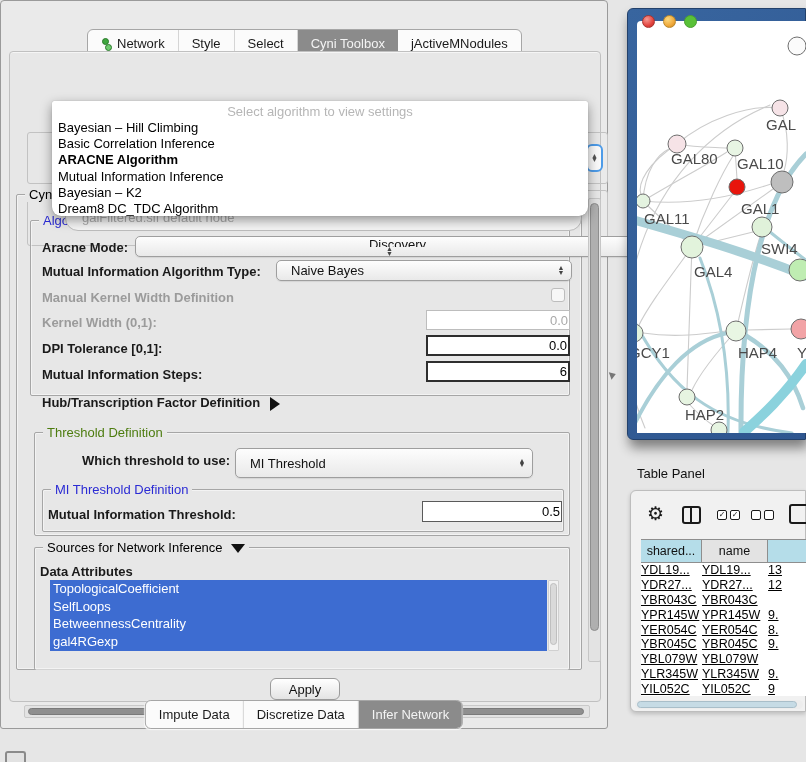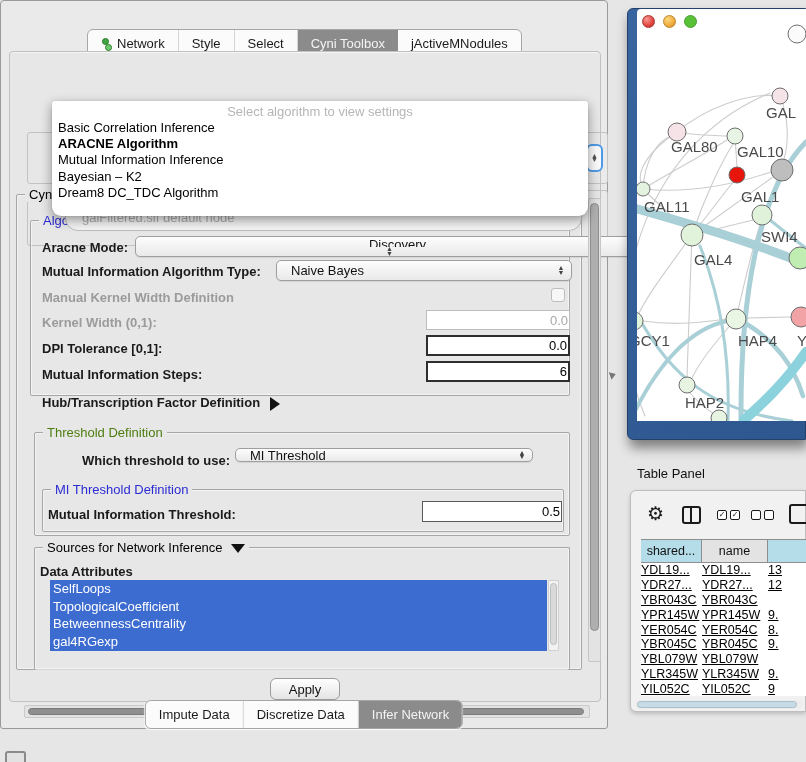--- a/index.html
+++ b/index.html
@@ -73,21 +73,21 @@
   .dd-item { font-size:13px; color:#000; line-height:16.2px; white-space:nowrap; }
   .dd-item.bold { font-weight:bold; }
 
   
   .bg-frag { position:absolute; border:1px solid #C2C2C2; border-radius:3px; }
   #focus-combo { left:576px; top:92px; width:17px; height:28px; background:#FAFAFA; border:2.5px solid #4D9BE8; border-radius:6px; z-index:5; display:flex; align-items:center; justify-content:center; font-size:7px; line-height:4.5px; color:#555; text-align:center; }
   #bg-combo { left:55px; top:152px; width:517px; height:27px; background:#F4F4F4; border:1px solid #BDBDBD; border-radius:13px; z-index:5; font-size:13px; color:#ABABAB; display:flex; align-items:center; padding-left:16px; }
 
   
   #net-frame { left:627px; top:8px; width:179px; height:432px; background:linear-gradient(135deg,#38659F,#2E568F); border:1px solid #23416B; border-radius:6px 0 0 6px; box-shadow:2px 8px 12px rgba(0,0,0,.45); }
-  #net-inner { left:637px; top:9px; width:169px; height:412px; background:#FFFFFF; border-radius:4px 0 0 0; overflow:hidden; }
+  #net-inner { left:637px; top:21px; width:169px; height:412px; background:#FFFFFF; border-radius:4px 0 0 0; overflow:hidden; }
   .mac-btn { position:absolute; width:13px; height:13px; border-radius:50%; z-index:10; }
 
   
   #tp-title { left:637px; top:466px; font-size:13px; color:#111; }
   #tp-window { left:630px; top:490px; width:176px; height:222px; background:#F1F1F1; border:1px solid #BDBDBD; border-radius:6px 0 0 6px; box-shadow:0 2px 4px rgba(0,0,0,.18); }
   .tp-icon { position:absolute; color:#1A1A1A; }
   #gear-icon { left:16px; top:11px; font-size:19px; }
   #col-icon { left:51px; top:15px; width:19px; height:18px; border:2px solid #1A1A1A; border-radius:3px; }
   #col-icon::after { content:""; position:absolute; left:6px; top:0; width:2px; height:14px; background:#1A1A1A; }
   .cb-pair { display:flex; gap:3px; }
@@ -138,20 +138,21 @@
     <div class="bg-frag" style="left:17px; top:80px; width:581px; height:52px;"></div>
     <div class="bg-frag" style="left:17px; top:138px; width:581px; height:56px;"></div>
     <div class="abs" id="focus-combo">▲<br>▼</div>
     <div class="abs" id="bg-combo">
         <span>galFiltered.sif default node</span>
       </div>
 
     <div class="abs" id="algo-overlay">
       <div class="abs" id="algo-placeholder">Select algorithm to view settings</div>
       <div class="abs" id="algo-items">
+          <div class="dd-item">Bayesian – Hill Climbing</div>
           <div class="dd-item">Basic Correlation Inference</div>
           <div class="dd-item bold">ARACNE Algorithm</div>
           <div class="dd-item">Mutual Information Inference</div>
           <div class="dd-item">Bayesian – K2</div>
           <div class="dd-item">Dream8 DC_TDC Algorithm</div>
         </div>
     </div>
 
     <div class="groupbox" style="left:6px; top:142px; width:566px; height:476px;">
       <div class="gb-title">Cyni Algorithm Settings</div>
@@ -178,37 +179,37 @@
     <div class="tfield strong" style="left:416px; top:283px; width:144px; height:21px;">0.0</div>
     <div class="flabel" style="left:32px; top:315px;">Mutual Information Steps:</div>
     <div class="tfield strong" style="left:416px; top:309px; width:144px; height:21px;">6</div>
 
     <div class="flabel" style="left:32px; top:343px;"><span>Hub/Transcription Factor Definition</span><span class="tri-right"></span></div>
 
     <div class="groupbox" style="left:24px; top:380px; width:536px; height:104px;">
       <div class="gb-title gb-green">Threshold Definition</div>
     </div>
     <div class="flabel" style="left:72px; top:401px;">Which threshold to use:</div>
-    <div class="combo" style="left:225px; top:396px; width:298px; height:14px;">
+    <div class="combo" style="left:225px; top:396px; width:298px; height:30px;">
       <span class="combo-text">MI Threshold</span>
       <span class="combo-arrows">▲<br>▼</span>
     </div>
     <div class="groupbox" style="left:32px; top:437px; width:522px; height:43px;">
       <div class="gb-title gb-blue">MI Threshold Definition</div>
     </div>
     <div class="flabel" style="left:38px; top:455px;">Mutual Information Threshold:</div>
     <div class="tfield med" style="left:412px; top:449px; width:140px; height:21px;">0.5</div>
 
     <div class="groupbox" style="left:24px; top:495px; width:536px; height:123px; border-bottom:none;">
       <div class="gb-title"><span>Sources for Network Inference</span><span class="tri-down"></span></div>
     </div>
     <div class="flabel" style="left:30px; top:512px;">Data Attributes</div>
     <div class="abs" id="attr-list" style="left:40px; top:528px;">
+        <div class="attr-item">TopologicalCoefficient</div>
         <div class="attr-item">SelfLoops</div>
-        <div class="attr-item">TopologicalCoefficient</div>
         <div class="attr-item">BetweennessCentrality</div>
         <div class="attr-item">gal4RGexp</div>
       </div>
     <div class="abs" id="attr-scroll" style="left:538px; top:528px;">
         <div class="abs" id="attr-thumb"></div>
       </div>
 
     <div class="abs" id="cys-vscroll" style="left:578px; top:146px;">
         <div class="abs" id="cys-vthumb"></div>
       </div>

